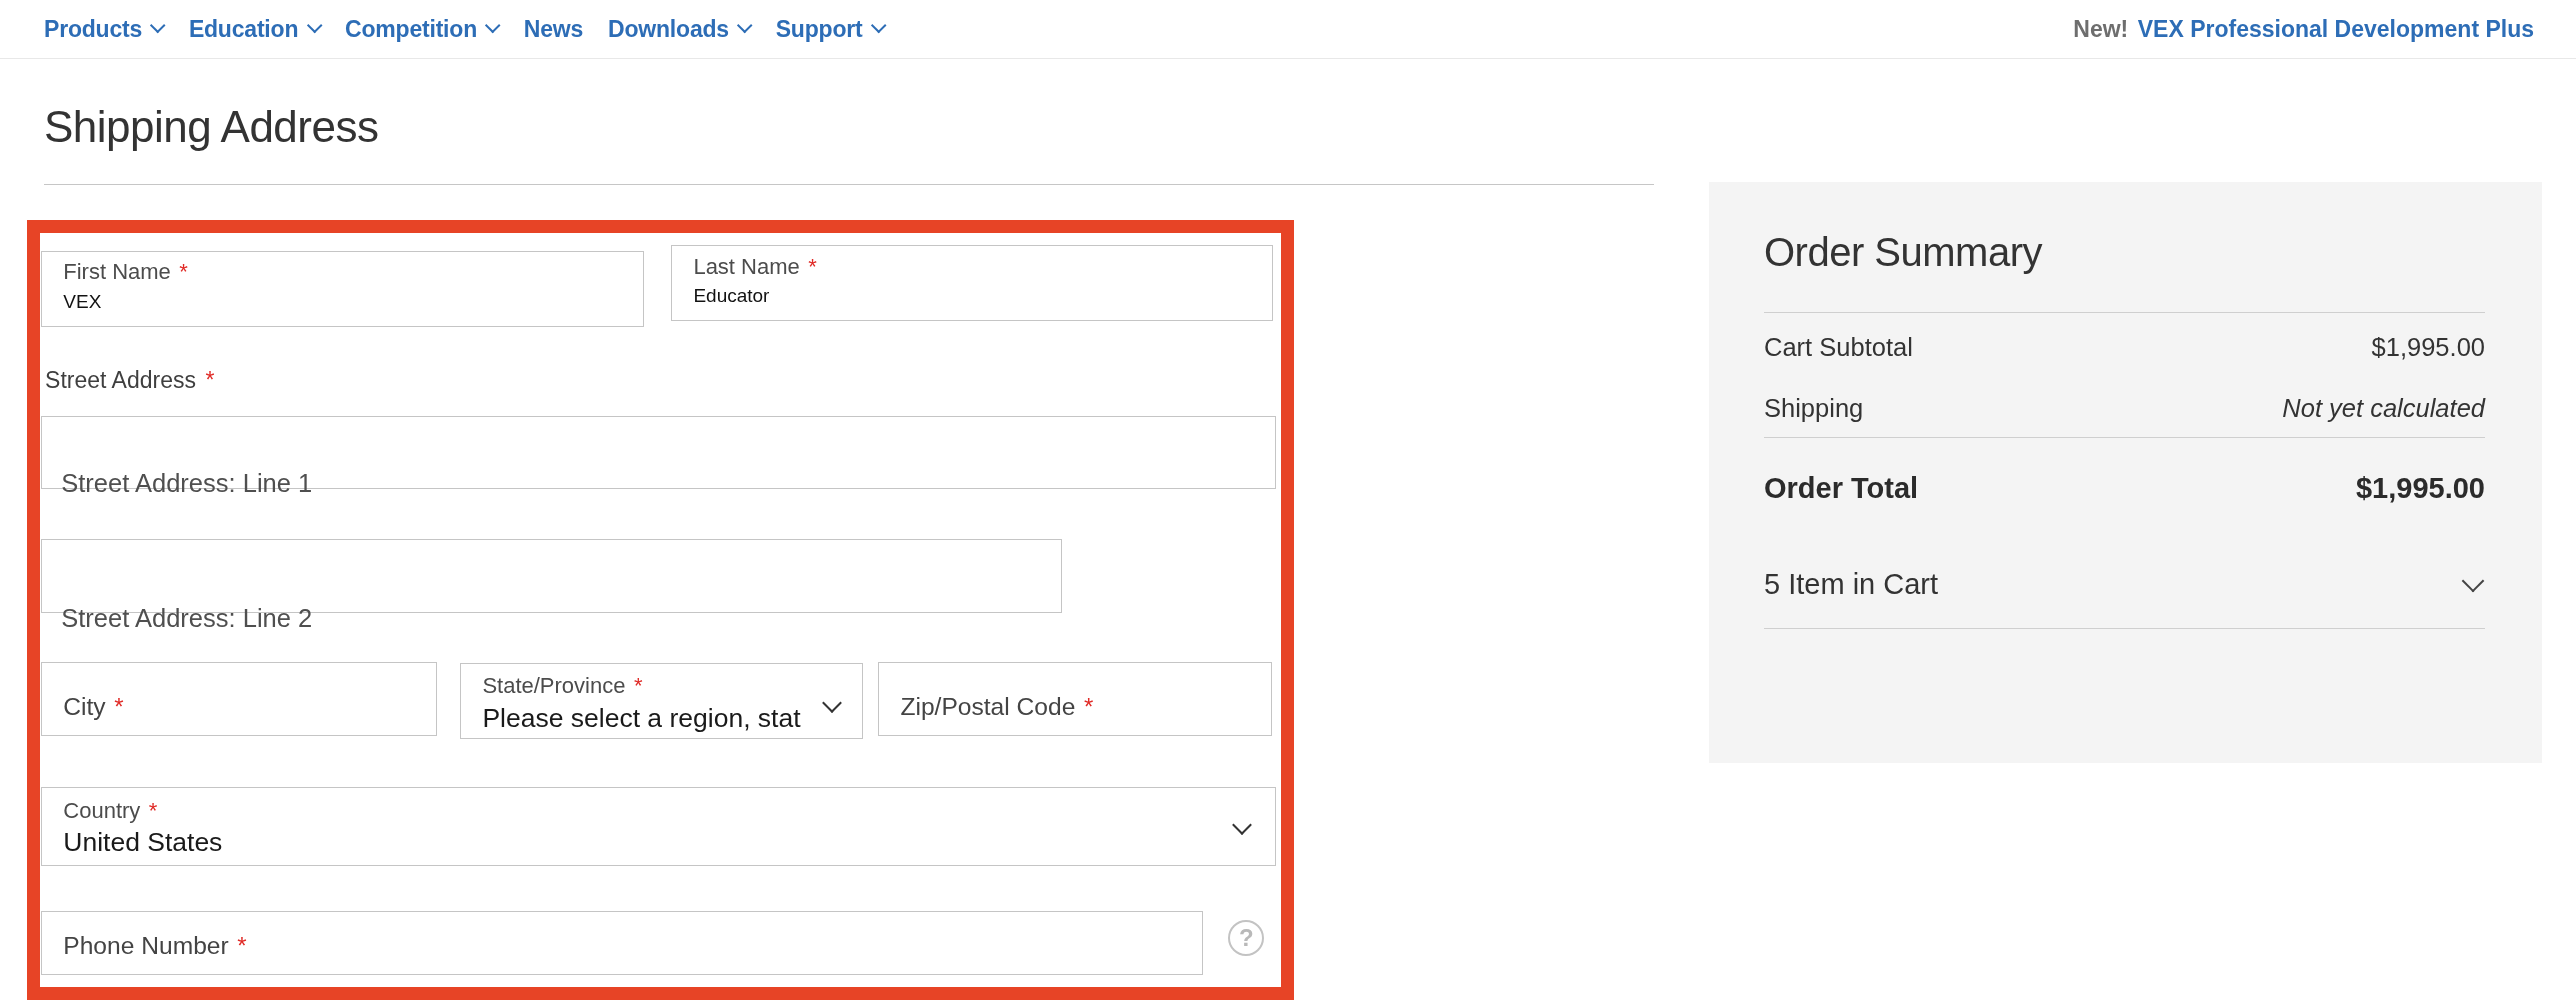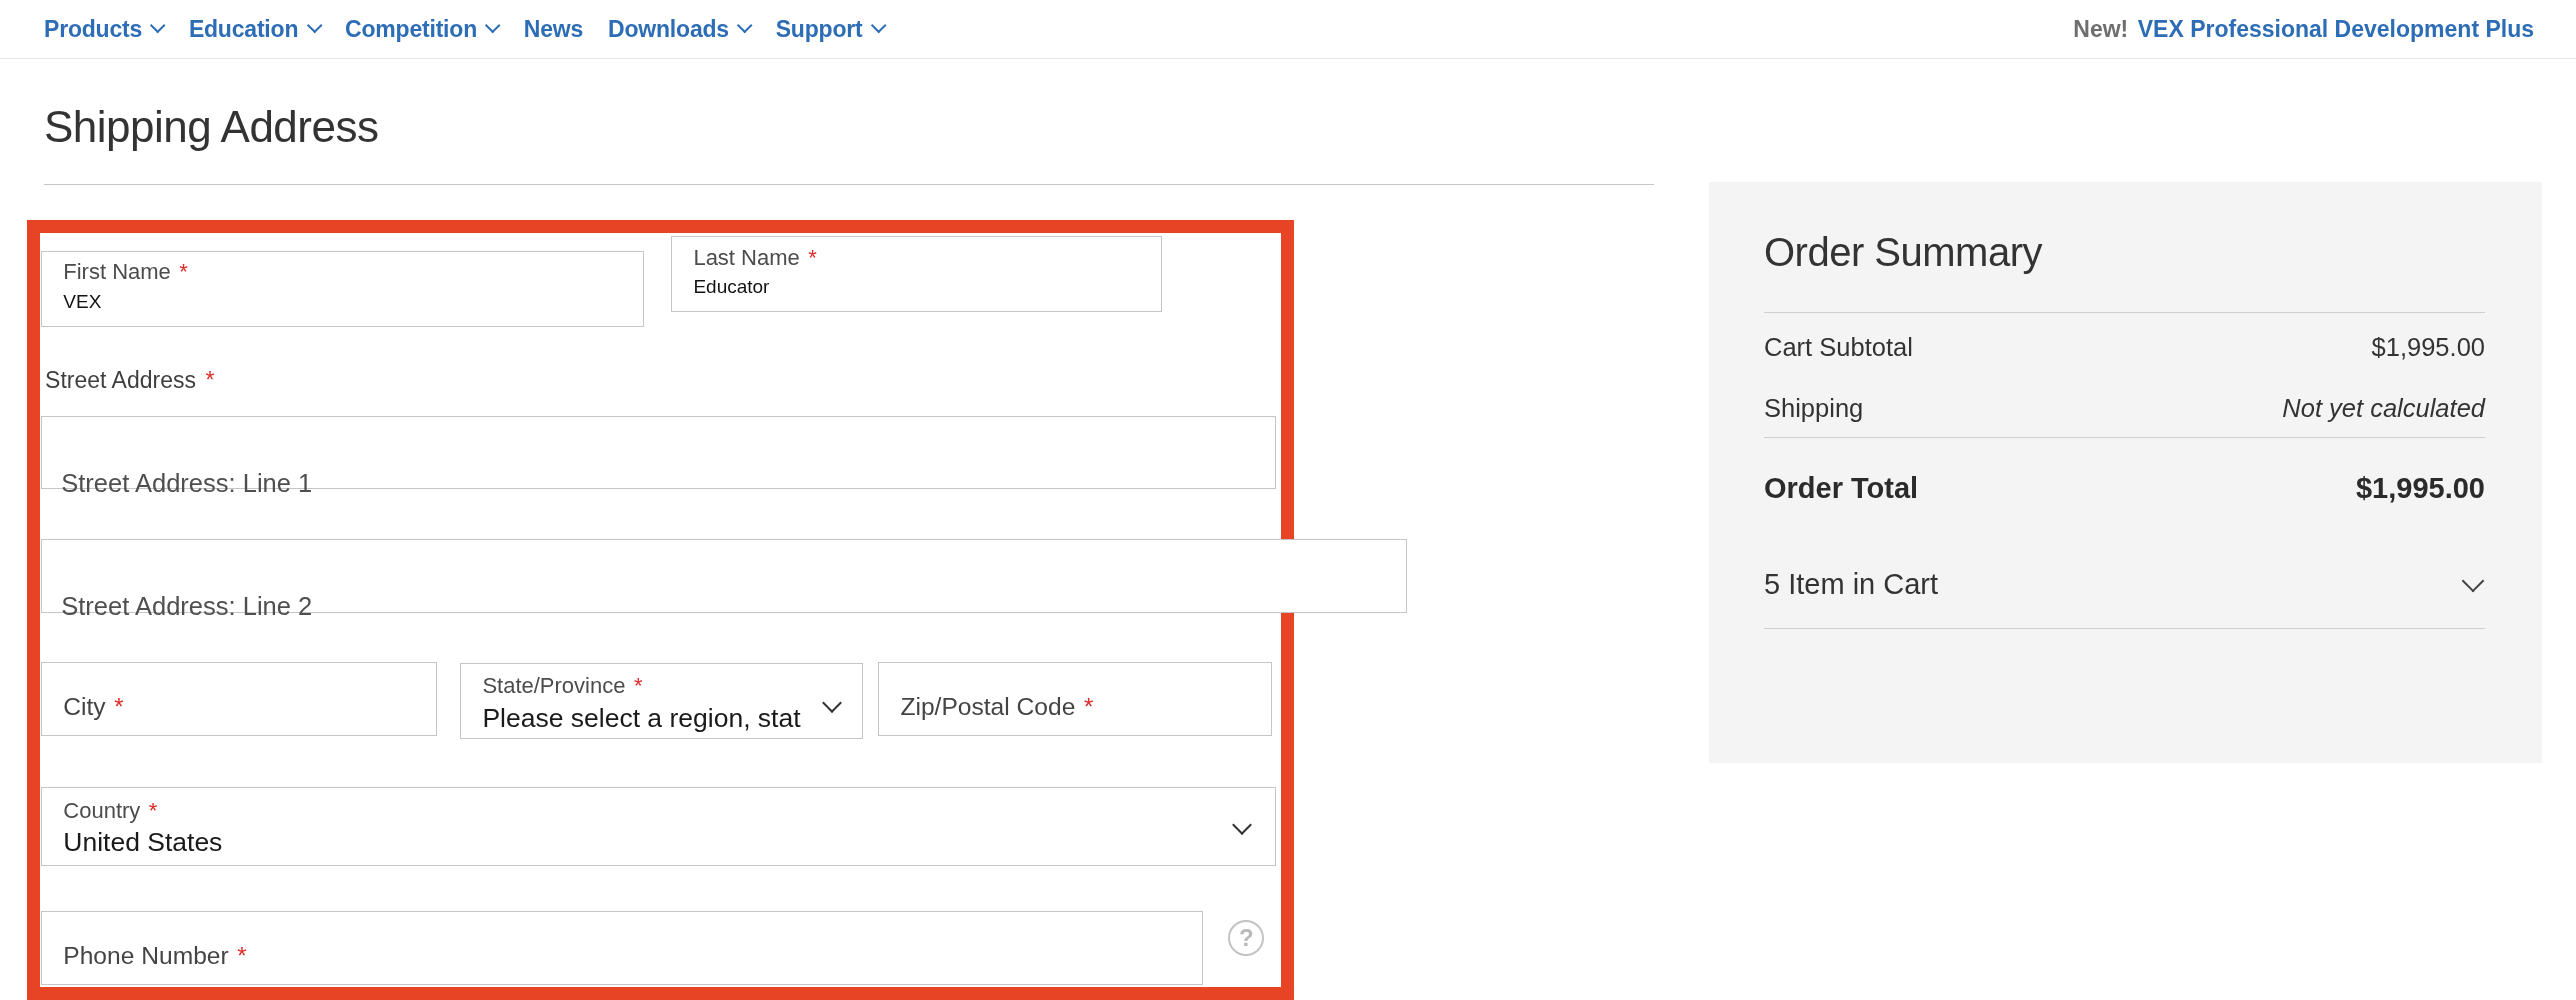--- a/index.html
+++ b/index.html
@@ -49,49 +49,49 @@
   }
   .flabel { display:flex; align-items:baseline; gap:8.5px; font-size:22px; color:#4c4c4c; }
   .req { color:#e02b27; font-size:22px; }
   .fvalue {
     display:block; width:100%; border:none; outline:none; background:transparent;
     font-family:inherit; font-size:19px; color:#121212; margin-top:5.7px; padding:0;
   }
   input.fvalue::placeholder { color:#4f4f4f; opacity:1; }
 
   .box-first-name { left:0.9px;  top:5.7px; width:603px; height:76px;margin-top:12px; }
-  .box-last-name  { left:631px; top:3px; width:491px; height:76px; }
+  .box-last-name  { left:631px; top:12px; width:602px; height:76px; }
 
   .street-label {
     position:absolute; left:4.7px; top:134px; display:flex; gap:9.5px;
     font-size:23px; color:#3f3f3f; align-items:baseline;
   }
   .street-label .req { font-size:23px; }
 
   .box-street1 { left:0.9px; top:183px; width:1235px; height:73px; padding:0 19px; }
-  .box-street2 { left:0.9px; top:306px; width:1366px; height:74px; padding:0 19px; }
+  .box-street2 { left:0.9px; top:306px; width:1021px; height:74px; padding:12px 19px; }
   .box-street1 input, .box-street2 input { margin-top:52px; font-size:25.5px; }
 
   .placeholder-box { display:flex; align-items:flex-end; padding:0 19px 14px 21px; }
   .placeholder-box .flabel { font-size:24.6px; color:#444; }
   .placeholder-box .req { font-size:24px; }
 
   .box-city { left:0.9px;   top:429px; width:396px; height:74px; }
   .box-zip  { left:838px; top:429px; width:394px; height:74px; }
 
   .select-box { padding-top:9px; }
   .box-state  { left:420px; top:430px; width:403px; height:76px; }
   .fvalue-text { display:block; font-size:26.5px; color:#1a1a1a; margin-top:3.8px; white-space:nowrap; overflow:hidden; }
   .chev-select { width:14px; height:14px; border-width:0 2.8px 2.8px 0; color:#333; position:absolute; }
   .box-state .chev-select { right:23px; bottom:28px; }
 
   .box-country { left:0.9px; top:554px; width:1235px; height:79px; padding-top:9.5px; }
   .box-country .chev-select { right:26.5px; top:30px; }
 
-  .box-phone { left:0.9px; top:678px; width:1162px; height:74px; }
+  .box-phone { left:0.9px; top:678px; width:1162px; height:64px; }
 
   .help-circle {
     position:absolute; left:1188px; top:687px; width:36px; height:36px;
     border:2.8px solid #c3c3c3; border-radius:50%; color:#b9b9b9;
     display:flex; align-items:center; justify-content:center;
     font-size:24px; font-weight:700; cursor:pointer; background:#fff;
   }
 
   
   aside.order-summary {

